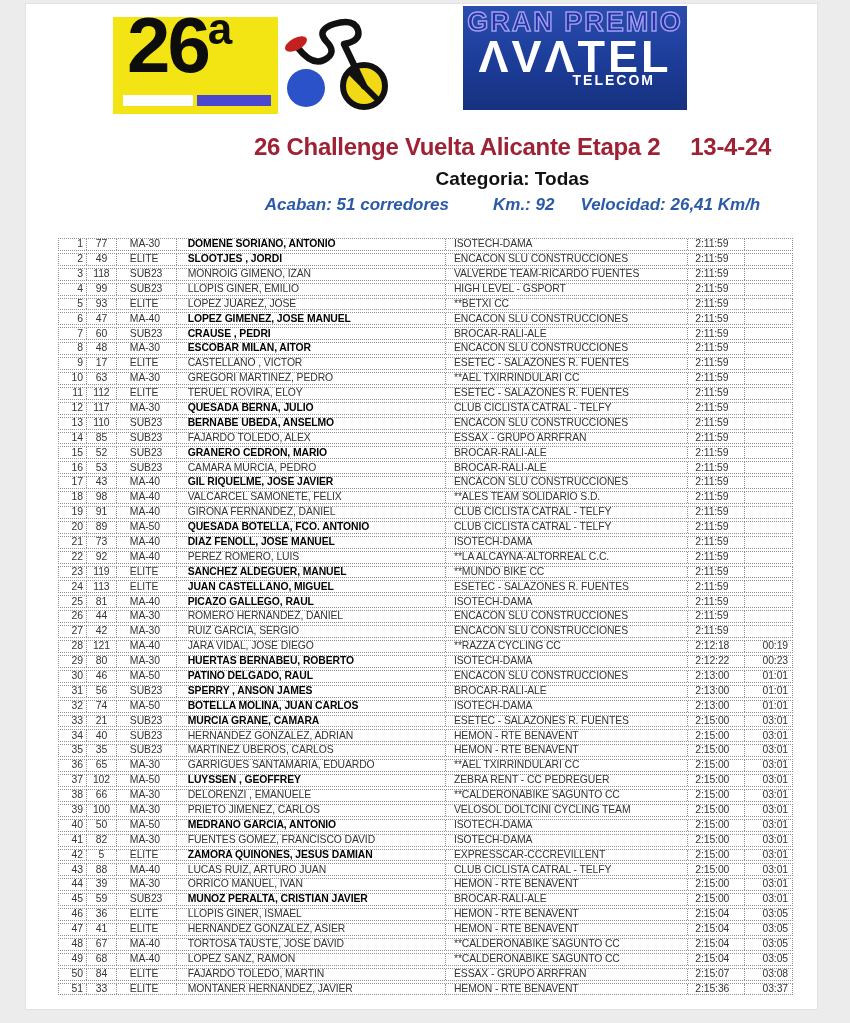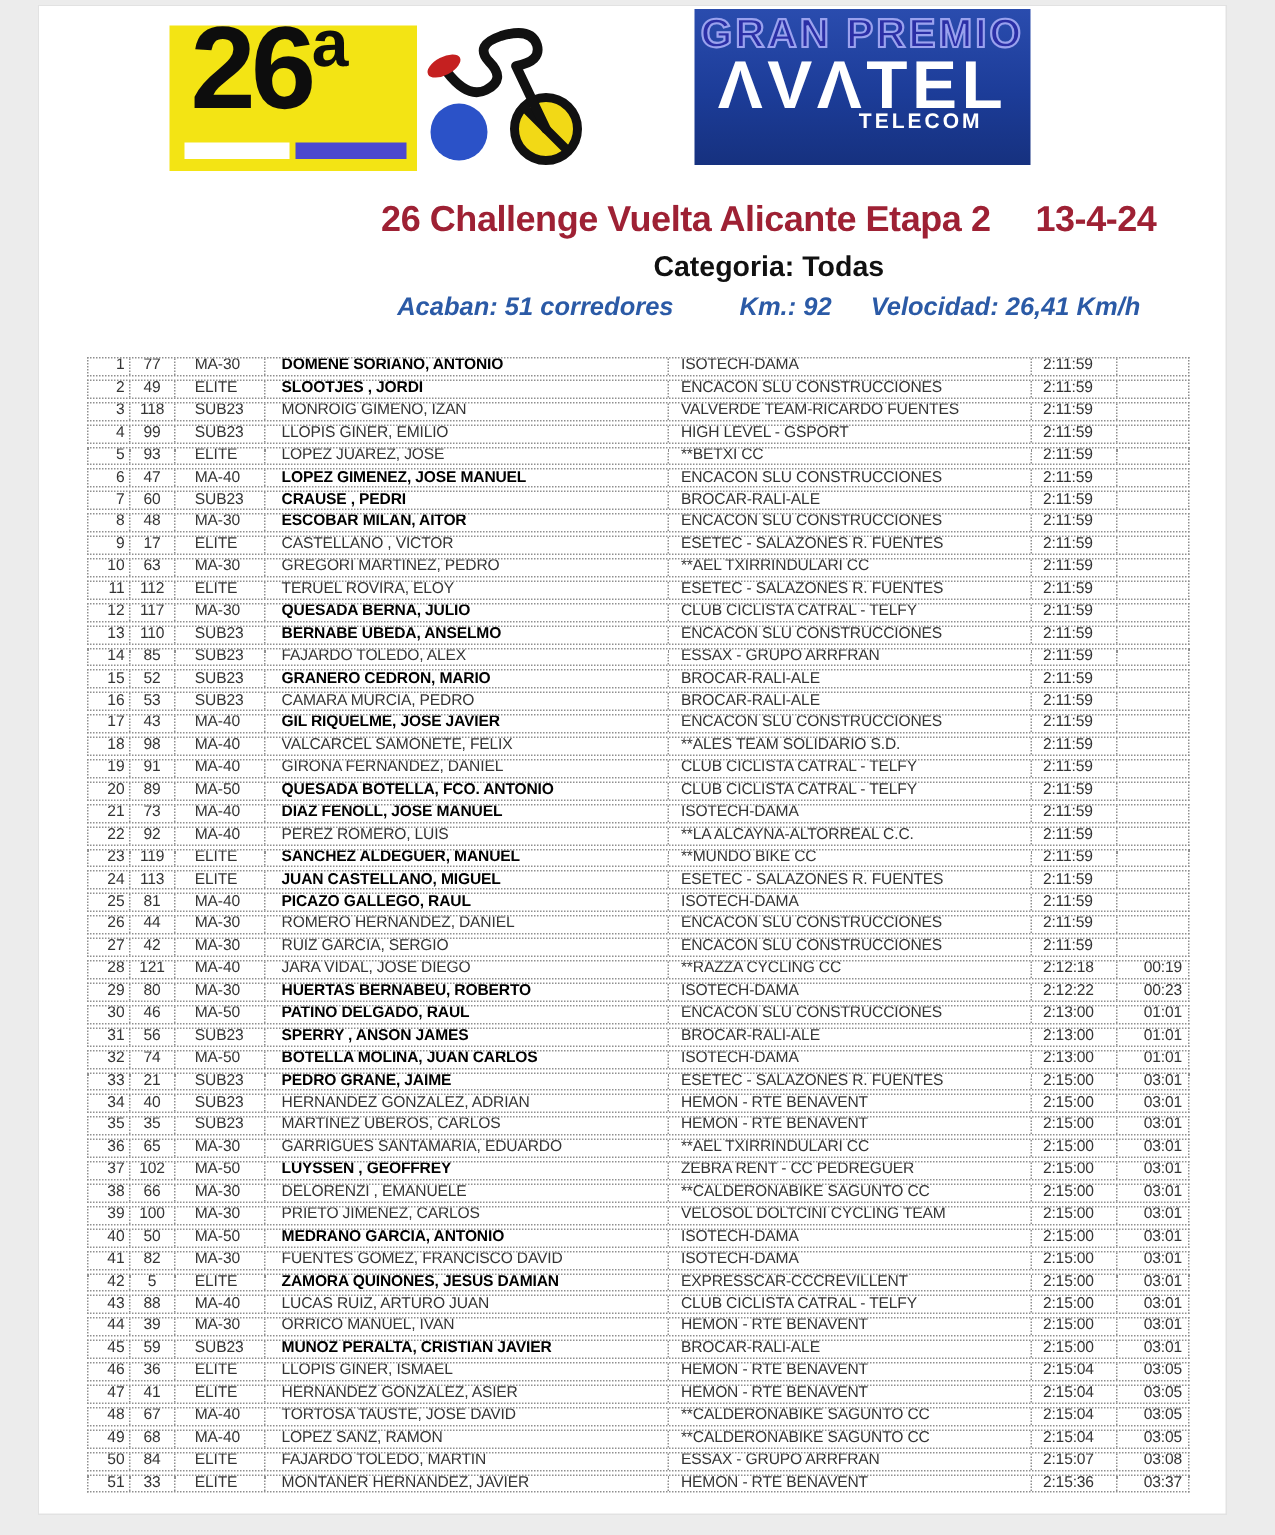--- a/index.html
+++ b/index.html
@@ -413,21 +413,21 @@
     <div class="cell c-cat">MA-50</div>
     <div class="cell c-name bold">BOTELLA MOLINA, JUAN CARLOS</div>
     <div class="cell c-team">ISOTECH-DAMA</div>
     <div class="cell c-time">2:13:00</div>
     <div class="cell c-gap">01:01</div>
   </div>
       <div class="row">
     <div class="cell c-pos">33</div>
     <div class="cell c-bib">21</div>
     <div class="cell c-cat">SUB23</div>
-    <div class="cell c-name bold">PEDRO GRANE, JAIME</div>
+    <div class="cell c-name bold">MURCIA GRANE, CAMARA</div>
     <div class="cell c-team">ESETEC - SALAZONES R. FUENTES</div>
     <div class="cell c-time">2:15:00</div>
     <div class="cell c-gap">03:01</div>
   </div>
       <div class="row">
     <div class="cell c-pos">34</div>
     <div class="cell c-bib">40</div>
     <div class="cell c-cat">SUB23</div>
     <div class="cell c-name">HERNANDEZ GONZALEZ, ADRIAN</div>
     <div class="cell c-team">HEMON - RTE BENAVENT</div>

